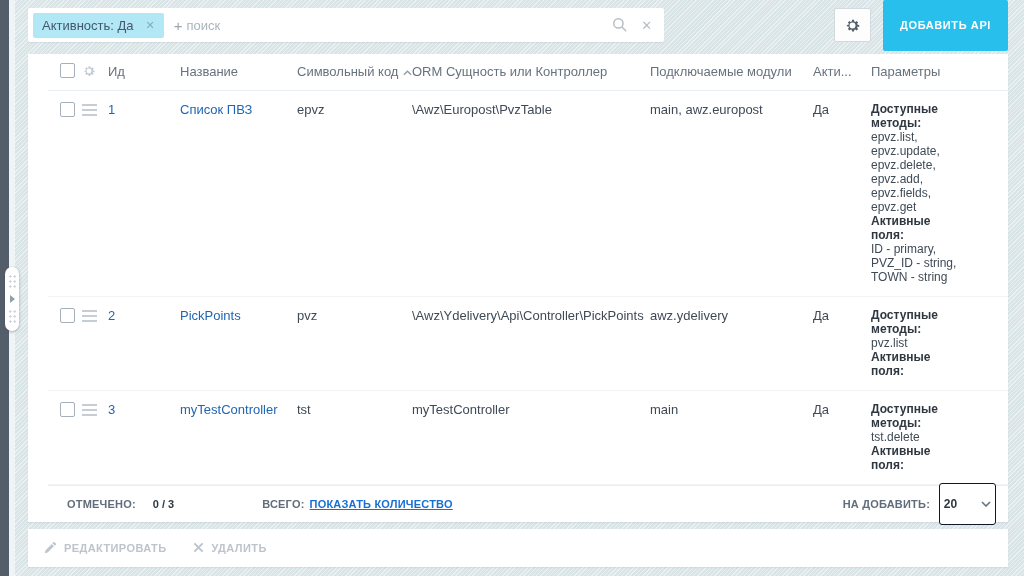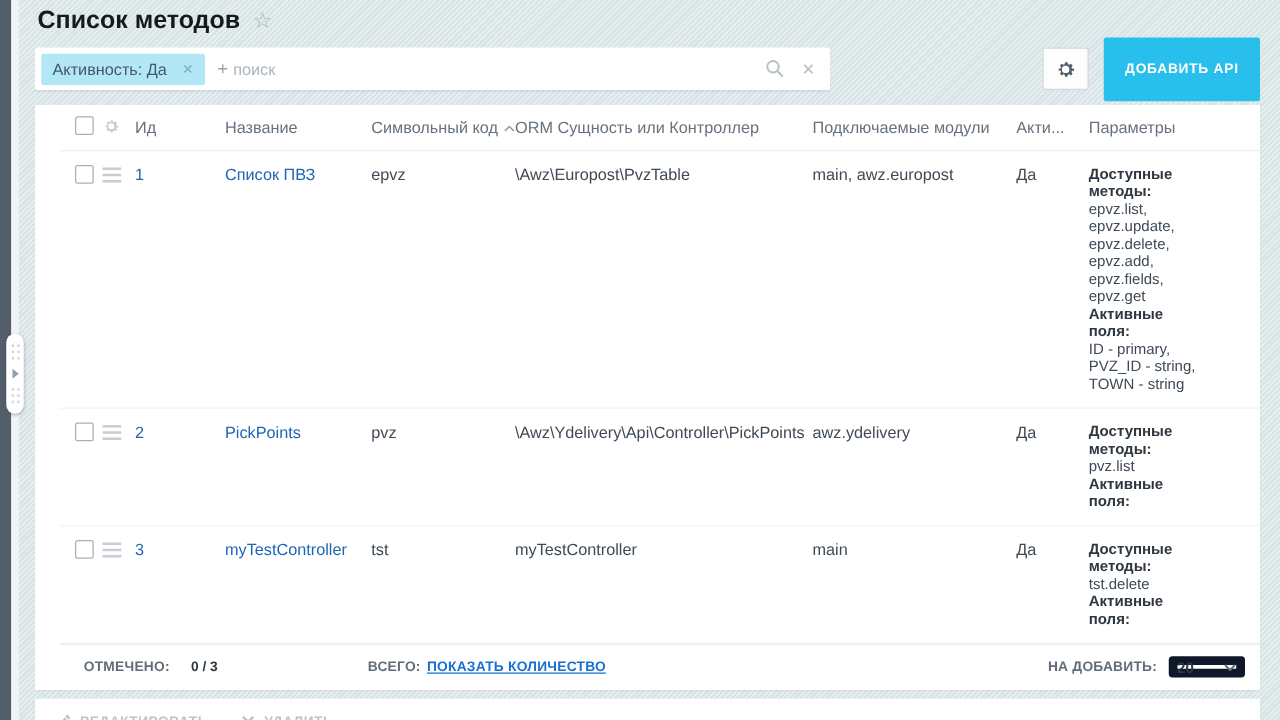--- a/index.html
+++ b/index.html
@@ -55,48 +55,44 @@
   a.glink{color:#2067b3;text-decoration:none;cursor:pointer;}
   .sort-caret{margin-left:5px;}
   .params{font-size:12px;line-height:14px;color:#3f4a56;}
   .pre{white-space:pre-line;}
   .plabel{font-weight:700;color:#2f3740;}
 
   .grid-footer{display:flex;align-items:center;height:37px;border-top:1px solid #e9eef2;
     padding:0 12px 0 19px;font-size:11px;justify-content:space-between;}
   .f-label{color:#616d7a;font-weight:600;letter-spacing:.2px;}
   .f-value{color:#2f3740;font-weight:700;margin-left:17px;}
-  .total-group{margin-left:120px;display:flex;align-items:center;gap:5px;}
+  .total-group{margin-left:88px;display:flex;align-items:center;gap:5px;}
   .f-link{color:#176fd4;font-weight:700;text-decoration:underline;cursor:pointer;letter-spacing:.2px;}
   .perpage{margin-left:auto;display:flex;align-items:center;gap:9px;}
-  .select-box{min-width:57px;height:17px;border:7px solid #0f172a;border-radius:3px;background:#fff;
+  .select-box{min-width:57px;height:42px;border:1px solid #0f172a;border-radius:3px;background:#fff;
     display:flex;align-items:center;justify-content:center;gap:24px;font-size:12px;font-weight:600;color:#2f3740;cursor:pointer;}
 
   .actions-panel{background:#fff;margin-top:7px;height:38px;display:flex;align-items:center;gap:27px;
     padding-left:16px;box-shadow:0 1px 1px rgba(120,140,145,.12);}
   .action-btn{display:flex;align-items:center;gap:7px;color:#bdc4cc;font-size:11px;font-weight:700;
     letter-spacing:.4px;cursor:default;}
 </style>
 </head>
 <body>
 
 <div class="rail-dark"></div>
 <div class="rail-light"></div>
 <div class="pill">
   <span class="dots"></span>
   <span class="tri"></span>
   <span class="dots"></span>
 </div>
 
 <div class="content">
 
-  <div class="title-row">
-    <span class="page-title">Список методов</span>
-    <span class="star">☆</span>
-  </div>
 
   <div class="filter-bar">
     <div class="search-box">
       <span class="chip">
         <span>Активность: Да</span>
         <span class="chip-x">✕</span>
       </span>
       <span class="plus">+</span>
       <input class="search-input" type="text" placeholder="поиск" style="">
       <span class="search-icons">

